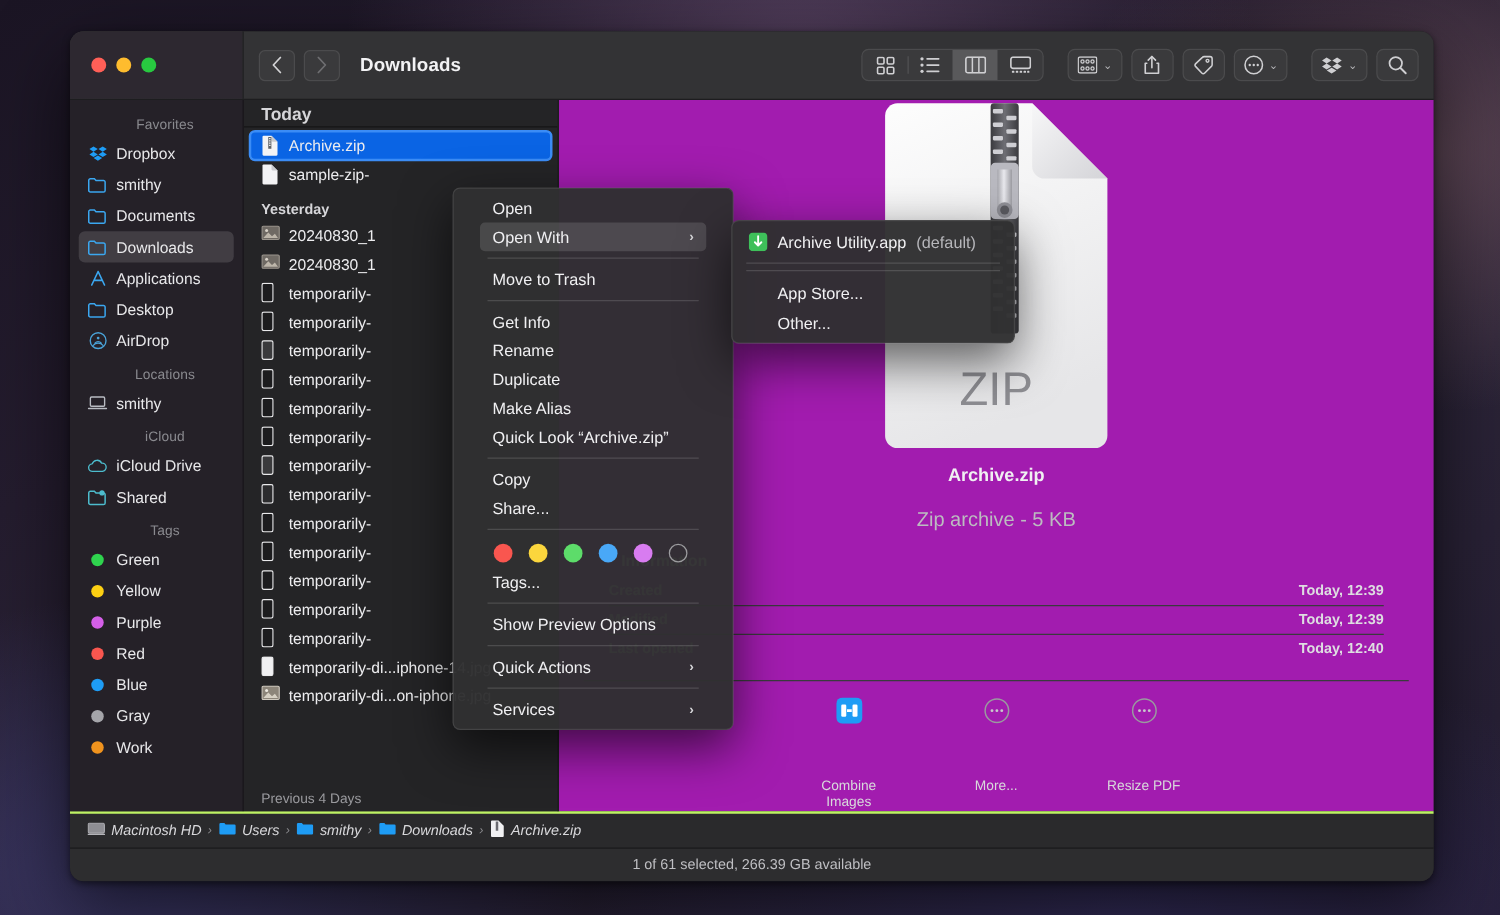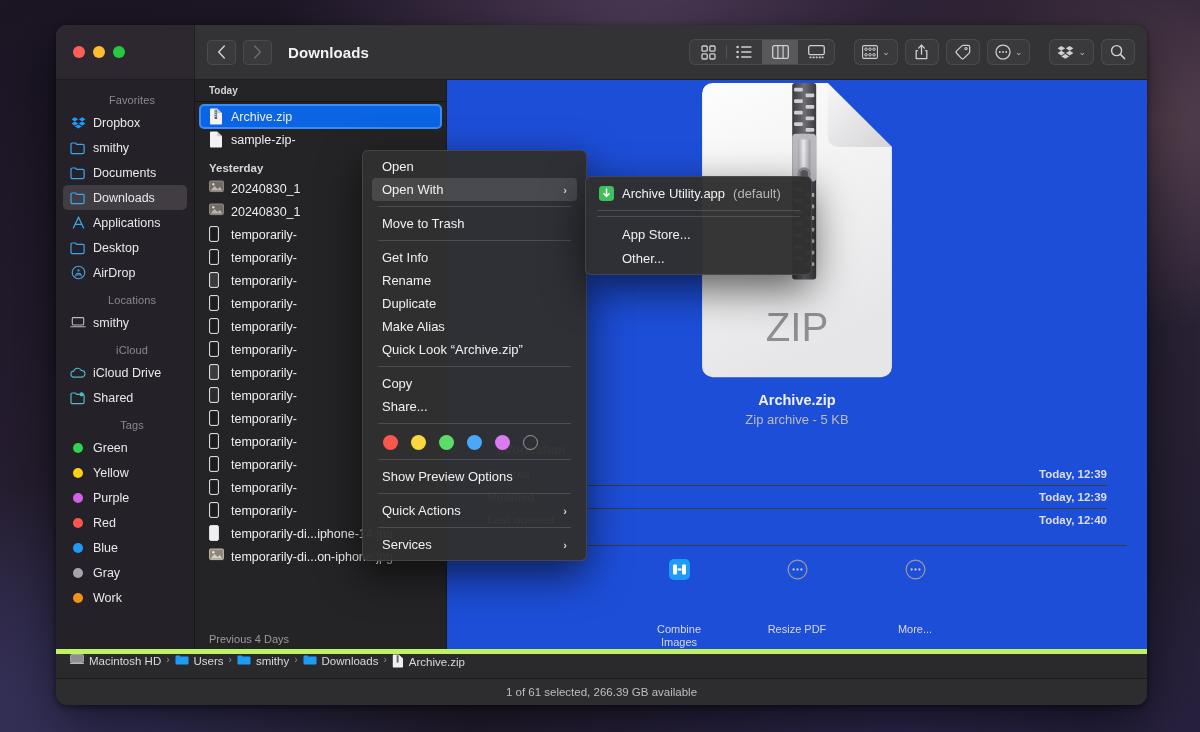--- a/index.html
+++ b/index.html
@@ -168,21 +168,21 @@
     border-right: 1px solid #1b1b1d;
     display: flex; flex-direction: column;
     position: relative;
     overflow: hidden;
   }
   .col-head {
     height: 22px;
     flex: 0 0 22px;
     display: flex; align-items: center;
     padding-left: 14px;
-    font-size: 10px;
+    font-size: 14px;
     font-weight: bold;
     color: #d6d6d9;
     border-bottom: 1px solid #141416;
     background: #242426;
   }
   .flist { flex: 1; overflow: hidden; padding-top: 3px; }
   .frow {
     height: 23px;
     margin: 0 5px;
     padding-left: 9px;
@@ -211,32 +211,32 @@
     font-size: 11px;
     color: #9a9a9e;
     padding-left: 14px;
     display: flex; align-items: center;
     overflow: hidden;
   }
 
   .preview {
     flex: 1;
     min-width: 0;
-    background: #1d4ed8;
+    background: #a21caf;
     display: flex;
     flex-direction: column;
     align-items: center;
     overflow: hidden;
   }
   .zipicon { margin: 0 auto; display:block; }
   .pv-name {
     font-size: 14.5px; font-weight: bold; color: #f0f0f2;
     margin-top: 12px;
   }
-  .pv-sub { font-size: 13px; color: #bcbcc0; margin-top: 4px; }
+  .pv-sub { font-size: 16px; color: #bcbcc0; margin-top: 19px; }
   .pv-sec {
     font-size: 12.5px; font-weight: bold; color: #f0f0f2;
     margin-top: 16px; align-self: flex-start; margin-left: 50px;
   }
   .pv-rows { width: calc(100% - 80px); margin-top: 6px; }
   .pv-row {
     display: flex; justify-content: space-between;
     font-size: 11.5px; color: #dedee1;
     padding: 5px 0 5px 0;
     border-top: 1px solid #3a3a3d;
@@ -248,44 +248,44 @@
     display: flex; gap: 46px; justify-content: center;
     margin-top: 13px;
   }
   .qa { display: flex; flex-direction: column; align-items: center; gap: 7px; width: 72px; }
   .qa-label { font-size: 11px; color: #d8d8db; text-align: center; line-height: 13px; margin-top: 32px; }
 
   
   .pathbar {
     height: 29px; flex: 0 0 29px;
     background: #2a2a2c;
-    border-top: 5px solid #bef264;
-    display: flex; align-items: flex-start;
+    border-top: 2px solid #bef264;
+    display: flex; align-items: center;
     padding-left: 14px; gap: 5px;
-    font-size: 11.5px; color: #d9d9dc;
+    font-size: 11.5px; color: #d9d9dc; font-style: italic;
   }
   .pb-item { display: flex; align-items: center; gap: 5px; }
   .pb-sep { color: #8b8b8f; font-size: 10px; }
   .statusbar {
     height: 27px; flex: 0 0 27px;
     background: #2d2d2f;
     border-top: 1px solid #1a1a1c;
     display: flex; align-items: center; justify-content: center;
     font-size: 11.5px; color: #bfbfc3;
   }
 
   
   .ctxmenu {
     position: absolute;
     left: 306px; top: 125px;
     width: 225px;
     background: rgba(47,47,49,0.97);
     border: 1px solid rgba(255,255,255,0.1);
     border-radius: 6px;
-    padding: 4px 4px;
+    padding: 4px 16px;
     box-shadow: 0 14px 40px rgba(0,0,0,0.62);
     z-index: 40;
   }
   .mi {
     height: 23px;
     margin: 0 5px;
     padding: 0 10px;
     border-radius: 4px;
     display: flex; align-items: center;
     font-size: 13px; color: #f0f0f2;
@@ -823,32 +823,32 @@
           </div>
           <div class="qa">
             <span>
               <svg width="21" height="21" viewBox="0 0 21 21">
                   <circle cx="10.5" cy="10.5" r="9.4" fill="none" stroke="#9a9a9f" stroke-width="1.2"></circle>
                   <circle cx="6.6" cy="10.5" r="1.15" fill="#c8c8cc"></circle>
                   <circle cx="10.5" cy="10.5" r="1.15" fill="#c8c8cc"></circle>
                   <circle cx="14.4" cy="10.5" r="1.15" fill="#c8c8cc"></circle>
                 </svg>
             </span>
-            <span class="qa-label">Resize PDF</span>
+            <span class="qa-label">More...</span>
           </div>
           <div class="qa">
             <span>
               <svg width="21" height="21" viewBox="0 0 21 21">
                   <circle cx="10.5" cy="10.5" r="9.4" fill="none" stroke="#9a9a9f" stroke-width="1.2"></circle>
                   <circle cx="6.6" cy="10.5" r="1.15" fill="#c8c8cc"></circle>
                   <circle cx="10.5" cy="10.5" r="1.15" fill="#c8c8cc"></circle>
                   <circle cx="14.4" cy="10.5" r="1.15" fill="#c8c8cc"></circle>
                 </svg>
             </span>
-            <span class="qa-label">More...</span>
+            <span class="qa-label">Resize PDF</span>
           </div>
         </div>
       </div>
     </div>
   </div>
 
   <div class="pathbar">
     <span class="pb-item">
       <span><svg width="14" height="11" viewBox="0 0 14 11">
             <rect x="0.5" y="0.5" width="13" height="8" rx="1" fill="#8e8e93" stroke="#b4b4b9" stroke-width="0.8"></rect>
@@ -928,20 +928,23 @@
       </div>
     <div class="msep"></div>
     <div class="tagrow">
       <span class="tagdot" style="background:#f9564f"></span>
       <span class="tagdot" style="background:#fbd63d"></span>
       <span class="tagdot" style="background:#5ddc6a"></span>
       <span class="tagdot" style="background:#49a8f7"></span>
       <span class="tagdot" style="background:#d87cf0"></span>
       <span class="tagdot none"></span>
     </div>
+    <div class="mi">
+        <span>Tags...</span>
+      </div>
     <div class="msep"></div>
     <div class="mi">
         <span>Show Preview Options</span>
       </div>
     <div class="msep"></div>
     <div class="mi">
       <span>Quick Actions</span>
       <span class="arrow">›</span>
     </div>
     <div class="msep"></div>

